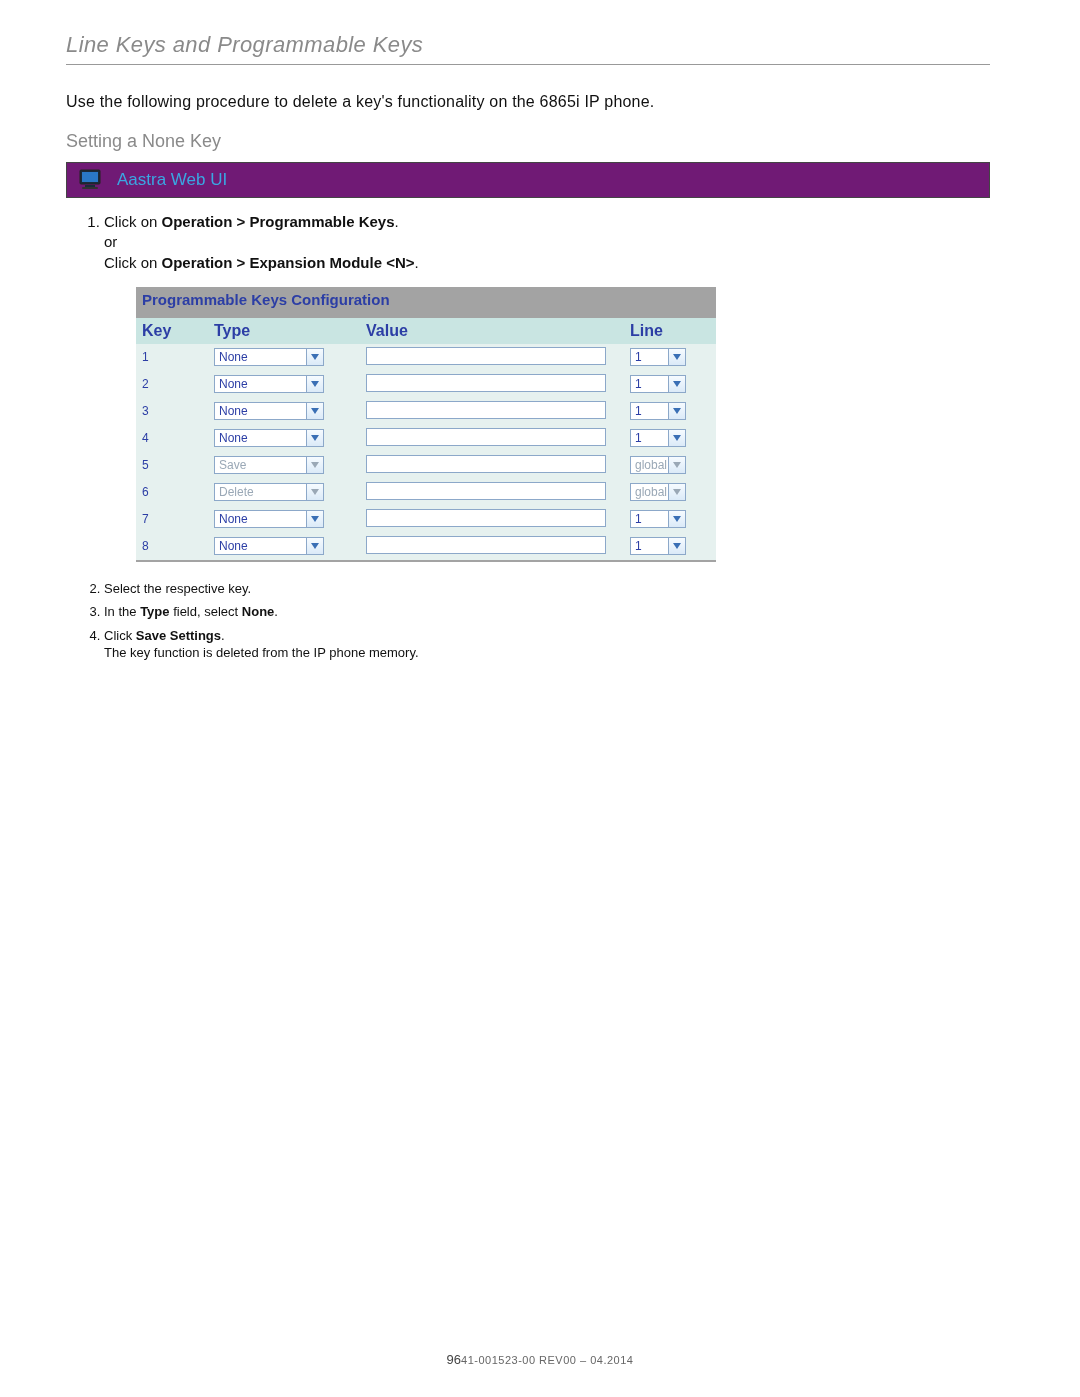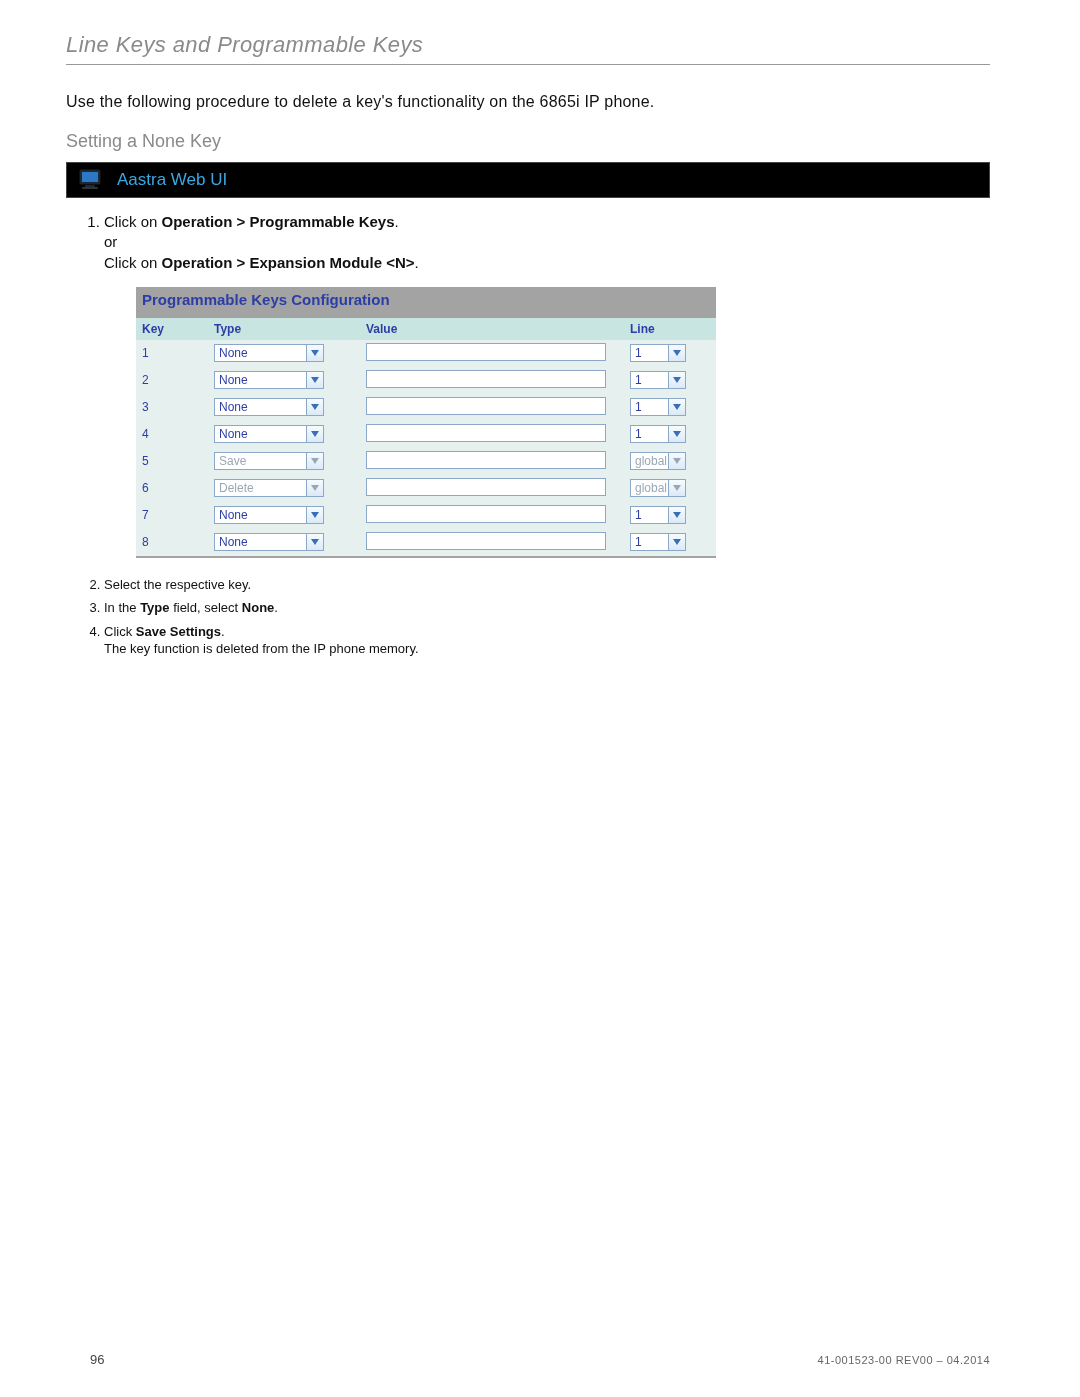--- a/index.html
+++ b/index.html
@@ -43,21 +43,21 @@
     letter-spacing: 0.2px;
   }
   .h2 {
     font-size: 18px;
     color: #8a8a8a;
     margin: 10px 0 10px 0;
     font-weight: 400;
   }
   .ui-banner {
     border: 1px solid #444;
-    background: #000000;
+    background: #701a75;
     display: flex;
     align-items: center;
     padding: 6px 12px;
     gap: 12px;
     margin-bottom: 14px;
   }
   .ui-banner .label {
     color: #3aa7e2;
     font-size: 17px;
   }
@@ -96,21 +96,21 @@
     border-collapse: collapse;
     width: 100%;
     font-size: 12px;
   }
   table.keys th {
     text-align: left;
     font-weight: bold;
     color: #2c3ea5;
     background: #c9e5e2;
     padding: 4px 6px;
-    font-size: 12px;
+    font-size: 16px;
   }
   table.keys td {
     background: #e6f1ef;
     padding: 3px 6px;
     color: #2c3ea5;
     vertical-align: middle;
   }
   .combo, .txt, .mini-combo {
     display: inline-flex;
     align-items: center;
@@ -149,21 +149,21 @@
     color: #111;
   }
   ol.steps2 li { margin-bottom: 6px; line-height: 1.35; }
 
   .footer {
     position: absolute;
     bottom: 30px;
     left: 90px;
     right: 90px;
     display: flex;
-    justify-content: space-between;
+    justify-content: center;
     align-items: baseline;
     font-size: 13px;
     color: #444;
   }
   .footer .docid { font-size: 11px; color: #666; letter-spacing: 0.5px; }
 </style>
 </head>
 <body>
 
 <div class="page">

